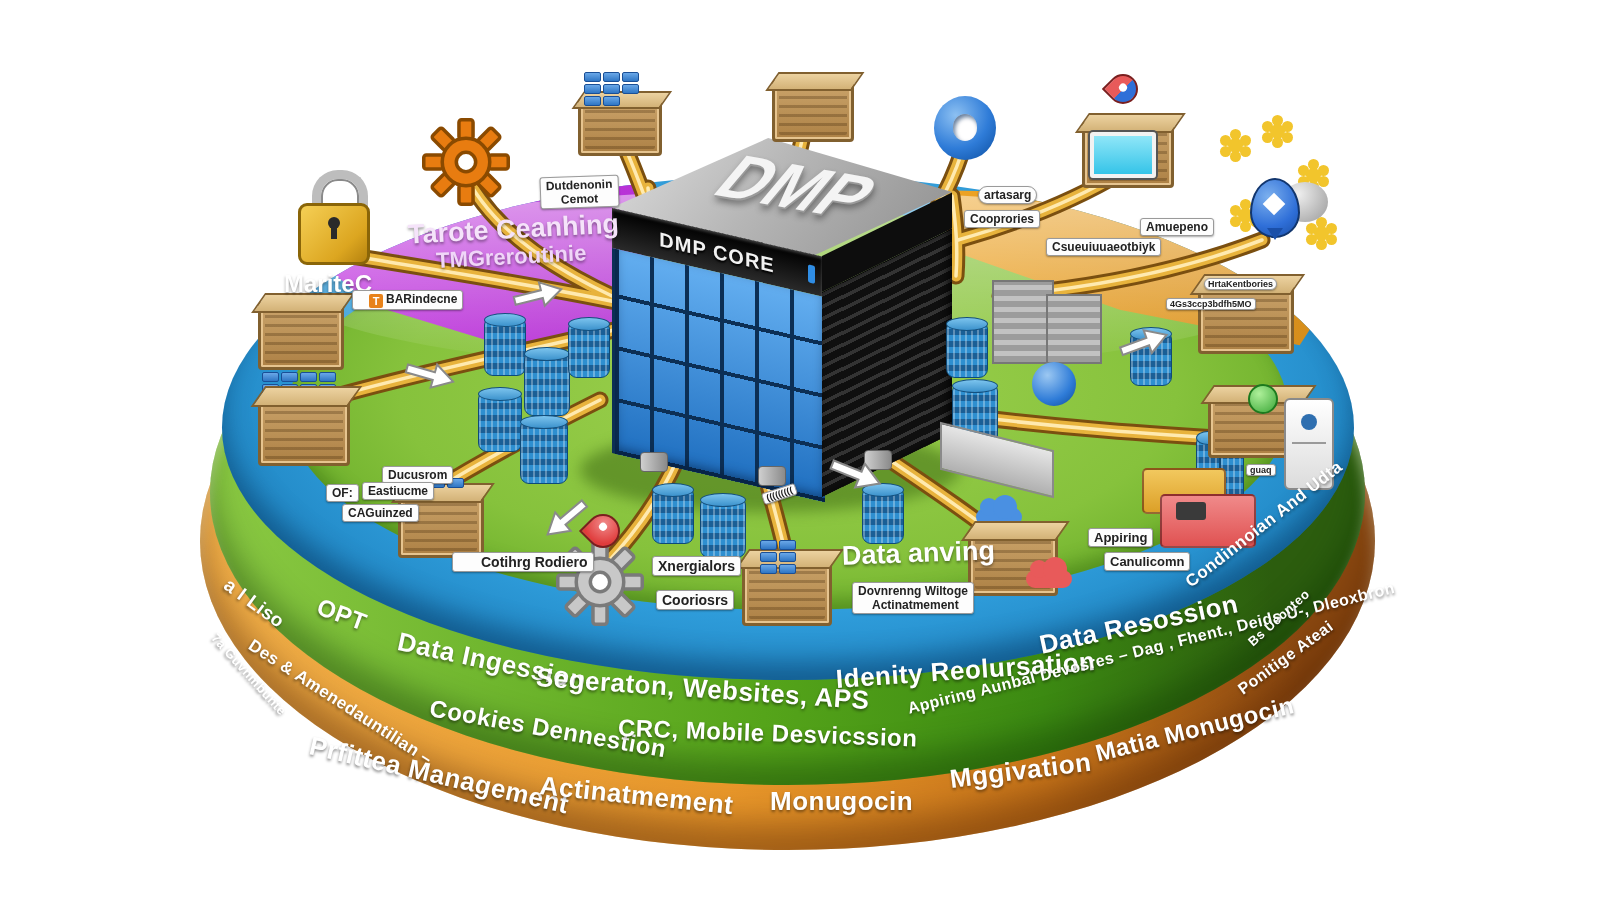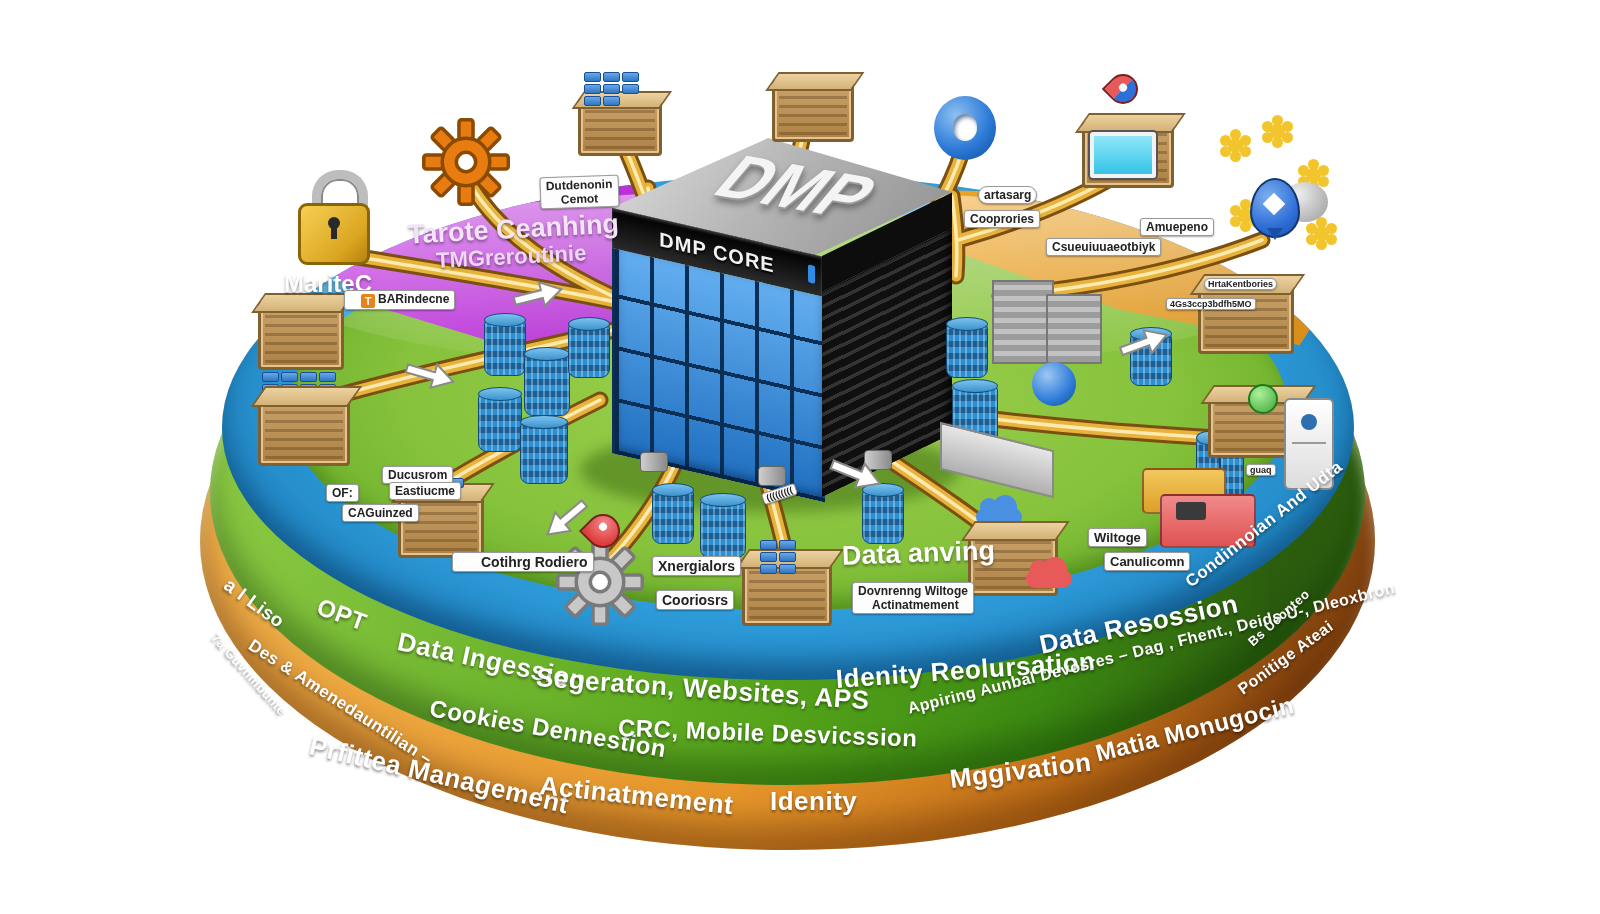--- a/index.html
+++ b/index.html
@@ -368,64 +368,64 @@
   <svg class="arrow" style="left:828px;top:458px;transform:rotate(22deg);" width="56" height="32" viewBox="0 0 52 30">
       <path d="M2,11 h28 v-8 l20,12 -20,12 v-8 h-28 z" fill="#fff" stroke="#8a8a8a" stroke-width="2"></path>
     </svg>
   <svg class="arrow" style="left:1118px;top:328px;transform:rotate(-20deg);" width="52" height="30" viewBox="0 0 52 30">
       <path d="M2,11 h28 v-8 l20,12 -20,12 v-8 h-28 z" fill="#fff" stroke="#8a8a8a" stroke-width="2"></path>
     </svg>
 
   <div class="freetext" style="left:408px;top:214px;font-size:27px;transform:rotate(-3deg);color:#f5e3fa;">Tarote Ceanhing</div>
   <div class="freetext" style="left:436px;top:244px;font-size:22px;transform:rotate(-3deg);color:#f0d6f8;">TMGreroutinie</div>
   <div class="freetext" style="left:284px;top:270px;font-size:24px;">MariteC</div>
-  <div class="badge" style="left:344px;top:290px;padding-left:16px;"><span class="ticon">T</span><span>BARindecne</span></div>
+  <div class="badge" style="left:352px;top:290px;padding-left:16px;"><span class="ticon">T</span><span>BARindecne</span></div>
   <div class="badge" style="left:540px;top:176px;text-align:center;transform:rotate(-2deg);">
     <span style="display:block;">Dutdenonin</span>
     <span style="display:block;">Cemot</span>
   </div>
 
   <div class="badge" style="left:978px;top:186px;border-radius:9px;">artasarg</div>
   <div class="badge" style="left:964px;top:210px;">Cooprories</div>
   <div class="badge" style="left:1046px;top:238px;">Csueuiuuaeotbiyk</div>
   <div class="badge" style="left:1140px;top:218px;">Amuepeno</div>
   <div class="badge sm" style="left:1204px;top:278px;border-radius:6px;">HrtaKentbories</div>
   <div class="badge sm" style="left:1166px;top:298px;">4Gs3ccp3bdfh5MO</div>
 
   <div class="badge" style="left:382px;top:466px;">Ducusrom</div>
   <div class="badge" style="left:326px;top:484px;">OF:</div>
-  <div class="badge" style="left:362px;top:482px;margin-left:27px;">Eastiucme</div>
+  <div class="badge" style="left:362px;top:482px;">Eastiucme</div>
   <div class="badge" style="left:342px;top:504px;">CAGuinzed</div>
   <div class="badge" style="left:452px;top:552px;font-size:14px;padding-left:28px;">Cotihrg Rodiero</div>
   <div class="badge" style="left:652px;top:556px;font-size:14px;">Xnergialors</div>
   <div class="badge" style="left:656px;top:590px;font-size:14px;">Cooriosrs</div>
   <div class="badge sm" style="left:762px;top:488px;transform:rotate(-18deg);">(((((((((</div>
   <div class="freetext" style="left:842px;top:538px;font-size:27px;transform:rotate(-2deg);">Data anving</div>
   <div class="badge" style="left:852px;top:582px;text-align:left;">
     <span style="display:block;">Dovnrenng Wiltoge</span>
     <span style="display:block;padding-left:14px;">Actinatmement</span>
   </div>
-  <div class="badge" style="left:1088px;top:528px;font-size:13px;">Wiltoge</div>
+  <div class="badge" style="left:1088px;top:528px;font-size:13px;">Appiring</div>
   <div class="badge" style="left:1104px;top:552px;font-size:13px;">Canulicomn</div>
   <div class="badge sm" style="left:1246px;top:464px;">guaq</div>
 
   <div class="rt" style="left:226px;top:572px;font-size:19px;transform:rotate(36deg);">a I Liso</div>
   <div class="rt" style="left:318px;top:592px;font-size:24px;transform:rotate(20deg);">OPT</div>
   <div class="rt" style="left:398px;top:626px;font-size:26px;transform:rotate(12deg);">Data Ingession</div>
   <div class="rt" style="left:536px;top:662px;font-size:26px;transform:rotate(4deg);">Segeraton, Websites, APS</div>
   <div class="rt" style="left:836px;top:664px;font-size:26px;transform:rotate(-4deg);">Idenity Reolursation</div>
   <div class="rt" style="left:1040px;top:630px;font-size:26px;transform:rotate(-12deg);">Data Resossion</div>
   <div class="rt" style="left:250px;top:634px;font-size:17px;transform:rotate(33deg);">Des &amp; Amenedauntilian –</div>
   <div class="rt" style="left:430px;top:694px;font-size:24px;transform:rotate(10deg);">Cookies Dennestion</div>
   <div class="rt" style="left:618px;top:714px;font-size:24px;transform:rotate(2deg);">CRC, Mobile Desvicssion</div>
   <div class="rt" style="left:908px;top:700px;font-size:16px;transform:rotate(-14deg);">Appiring Aunbal Devosres – Dag , Fhent., Deids U-, Dleoxbron</div>
   <div class="rt" style="left:1188px;top:574px;font-size:17px;transform:rotate(-38deg);">Condinnoian And Udta</div>
   <div class="rt" style="left:1250px;top:636px;font-size:13px;transform:rotate(-42deg);">Bs Ueonteo</div>
 
   <div class="rt" style="left:214px;top:628px;font-size:13px;transform:rotate(48deg);">7a Guvnmbunte</div>
   <div class="rt" style="left:310px;top:730px;font-size:26px;transform:rotate(13deg);">Prfittea Management</div>
   <div class="rt" style="left:540px;top:770px;font-size:26px;transform:rotate(6deg);">Actinatmement</div>
-  <div class="rt" style="left:770px;top:786px;font-size:26px;">Idenity</div>
+  <div class="rt" style="left:770px;top:786px;font-size:26px;">Monugocin</div>
   <div class="rt" style="left:950px;top:764px;font-size:26px;transform:rotate(-7deg);">Mggivation</div>
   <div class="rt" style="left:1096px;top:740px;font-size:24px;transform:rotate(-14deg);">Matia Monugocin</div>
   <div class="rt" style="left:1240px;top:682px;font-size:16px;transform:rotate(-36deg);">Ponitige Ateai</div>
 
 </div>
 
 </body></html>

